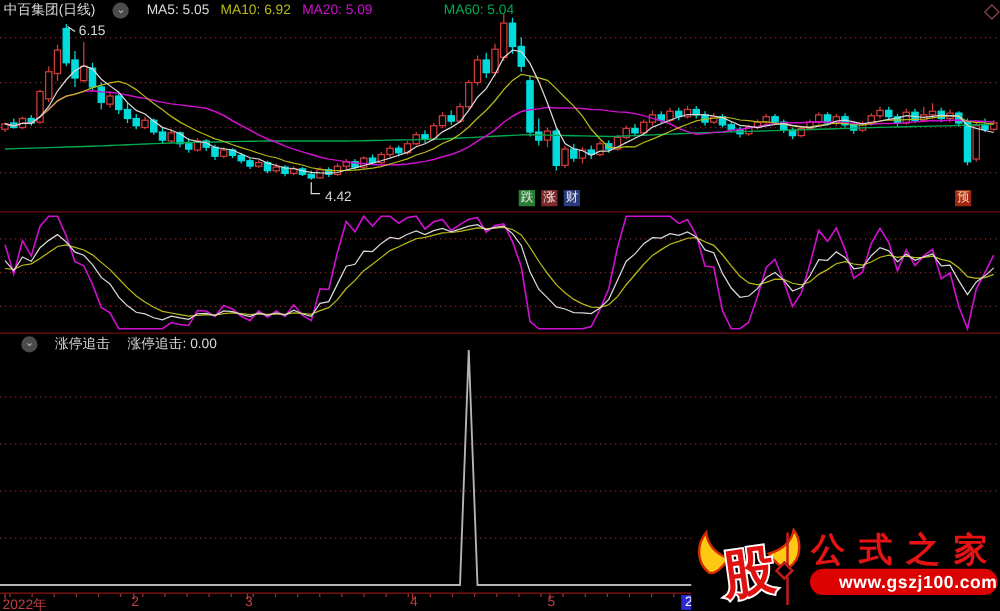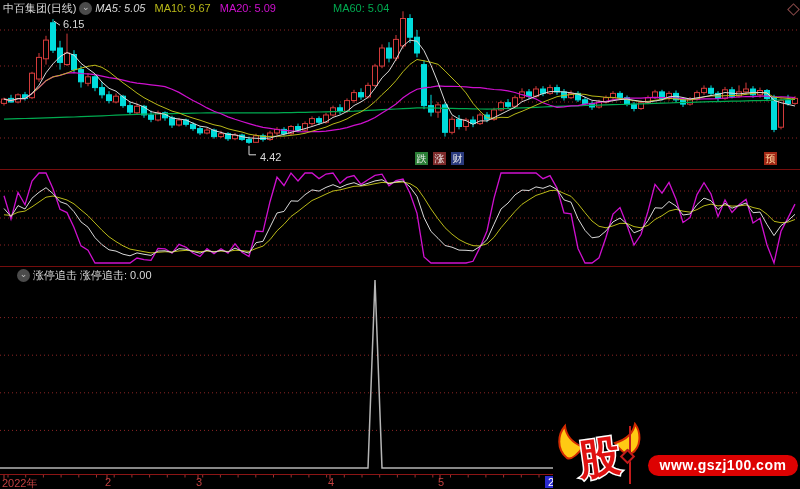--- a/index.html
+++ b/index.html
@@ -1,40 +1,40 @@
 <!DOCTYPE html>
 <html><head>
 <meta charset="utf-8">
 <style>
   html,body{margin:0;padding:0;background:#000;}
   #screen{position:relative;width:800px;height:489px;background:#000;overflow:hidden;
           font-family:"Liberation Sans",sans-serif;}
   #chart-canvas{position:absolute;left:0;top:0;}
-  .hdr{position:absolute;display:flex;align-items:center;gap:3px;font-size:11px;
+  .hdr{position:absolute;display:flex;align-items:center;gap:14px;font-size:11px;
        white-space:nowrap;z-index:5;line-height:13px;}
   .chev{display:inline-block;width:13px;height:13px;border-radius:50%;background:#4b4b4b;
         color:#c2c2c2;font-size:9px;text-align:center;line-height:10px;}
   .chev::after{content:"⌄";}
   .badge{position:absolute;width:13px;height:13px;font-size:10px;line-height:13px;
          text-align:center;color:#eaeaea;z-index:5;}
   #axis-row{position:absolute;left:0;top:476px;width:761px;height:13px;z-index:4;text-decoration:underline;}
   .axis-label{position:absolute;top:0;font-size:11px;color:#c04040;}
   #axis-highlight{position:absolute;left:545px;top:476px;height:12px;line-height:12px;
          padding:0 3px;background:#2b2bd0;color:#fff;font-size:11px;z-index:4;}
   #tr-diamond{position:absolute;left:789px;top:5px;width:7px;height:7px;
          border:1px solid #8a4a4a;transform:rotate(45deg);z-index:4;}
   #logo{position:absolute;left:553px;top:418px;width:247px;height:71px;background:#000;z-index:10;}
   #bull{position:absolute;left:0;top:4px;}
   #sep{position:absolute;left:76px;top:8px;width:2px;height:58px;background:#c41b1b;}
   #diamond{position:absolute;left:69px;top:33px;width:7px;height:7px;
            border:2px solid #c41b1b;background:#000;transform:rotate(45deg);}
   #brand{position:absolute;left:96px;top:4px;font-size:27px;font-weight:bold;color:#e51313;
          letter-spacing:11px;font-family:"Liberation Serif",serif;white-space:nowrap;}
   #pill{position:absolute;left:95px;top:37px;width:150px;height:21px;background:#dd0202;
-        border-radius:11px;color:#fff;font-weight:bold;font-size:14px;text-align:center;
+        border-radius:11px;color:#fff;font-weight:bold;font-size:14px;text-align:right;
         line-height:21px;letter-spacing:0.5px;}
 </style>
 </head>
 <body>
 
 <div id="screen">
 
   <svg id="chart-canvas" width="800" height="489">
       <line x1="0" y1="30" x2="800" y2="30" stroke="#8e2525" stroke-width="1" stroke-dasharray="1 3"></line>
       <line x1="0" y1="66" x2="800" y2="66" stroke="#8e2525" stroke-width="1" stroke-dasharray="1 3"></line>
@@ -339,22 +339,22 @@
       <line x1="107" y1="475" x2="107" y2="479.5" stroke="#b03535" stroke-width="1"></line>
       <line x1="198" y1="475" x2="198" y2="479.5" stroke="#b03535" stroke-width="1"></line>
       <line x1="330" y1="475" x2="330" y2="479.5" stroke="#b03535" stroke-width="1"></line>
       <line x1="440" y1="475" x2="440" y2="479.5" stroke="#b03535" stroke-width="1"></line>
     </svg>
 
   <div class="hdr" style="left:3px;top:2px">
     <span style="color:#d9d9d9">中百集团(日线)</span>
     <span class="chev"></span>
     <span id="ma-labels" style="display:flex;gap:9px">
-        <span style="color: rgb(217, 217, 217); font-style: italic;">MA5: 5.05</span>
-        <span style="color: rgb(185, 185, 24);">MA10: 9.67</span>
+        <span style="color: rgb(217, 217, 217);">MA5: 5.05</span>
+        <span style="color: rgb(185, 185, 24);">MA10: 6.92</span>
         <span style="color: rgb(207, 16, 207);">MA20: 5.09</span>
         <span style="color: rgb(0, 170, 80); padding-left: 48px;">MA60: 5.04</span>
       </span>
   </div>
 
 
   <div class="hdr" style="left:17px;top:269px">
     <span class="chev"></span>
     <span style="color:#d9d9d9">涨停追击</span>
     <span style="color:#d9d9d9">涨停追击: 0.00</span>
@@ -371,20 +371,21 @@
   <div id="tr-diamond"></div>
 
   <div id="logo">
     <svg id="bull" width="95" height="64">
       <path d="M14,36 C3,27 5,12 12,4 C13,14 20,21 30,25 C24,33 18,38 14,36 Z" fill="#ffc913" stroke="#d42b00" stroke-width="2"></path>
       <path d="M78,32 C89,25 88,10 82,2 C80,12 72,18 62,21 C68,29 74,34 78,32 Z" fill="#ffc913" stroke="#d42b00" stroke-width="2"></path>
       <text x="46" y="50" text-anchor="middle" font-size="42" font-weight="bold" fill="#e01111" stroke="#ffffff" stroke-width="3" paint-order="stroke" transform="rotate(-8 46 36)" font-family="Liberation Serif,serif">股</text>
     </svg>
     <div id="sep"></div>
     <div id="diamond"></div>
+    <div id="brand">公式之家</div>
     <div id="pill">www.gszj100.com</div>
   </div>
 
 <span class="badge" style="left: 415px; top: 152px; background: rgb(42, 125, 53);">跌</span>
     <span class="badge" style="left: 433px; top: 152px; background: rgb(125, 42, 42);">涨</span>
     <span class="badge" style="left: 451px; top: 152px; background: rgb(42, 58, 125);">财</span>
     <span class="badge" style="left: 764px; top: 152px; background: rgb(160, 39, 21); color: rgb(255, 217, 160);">预</span>
   </div>
 
 </body></html>

